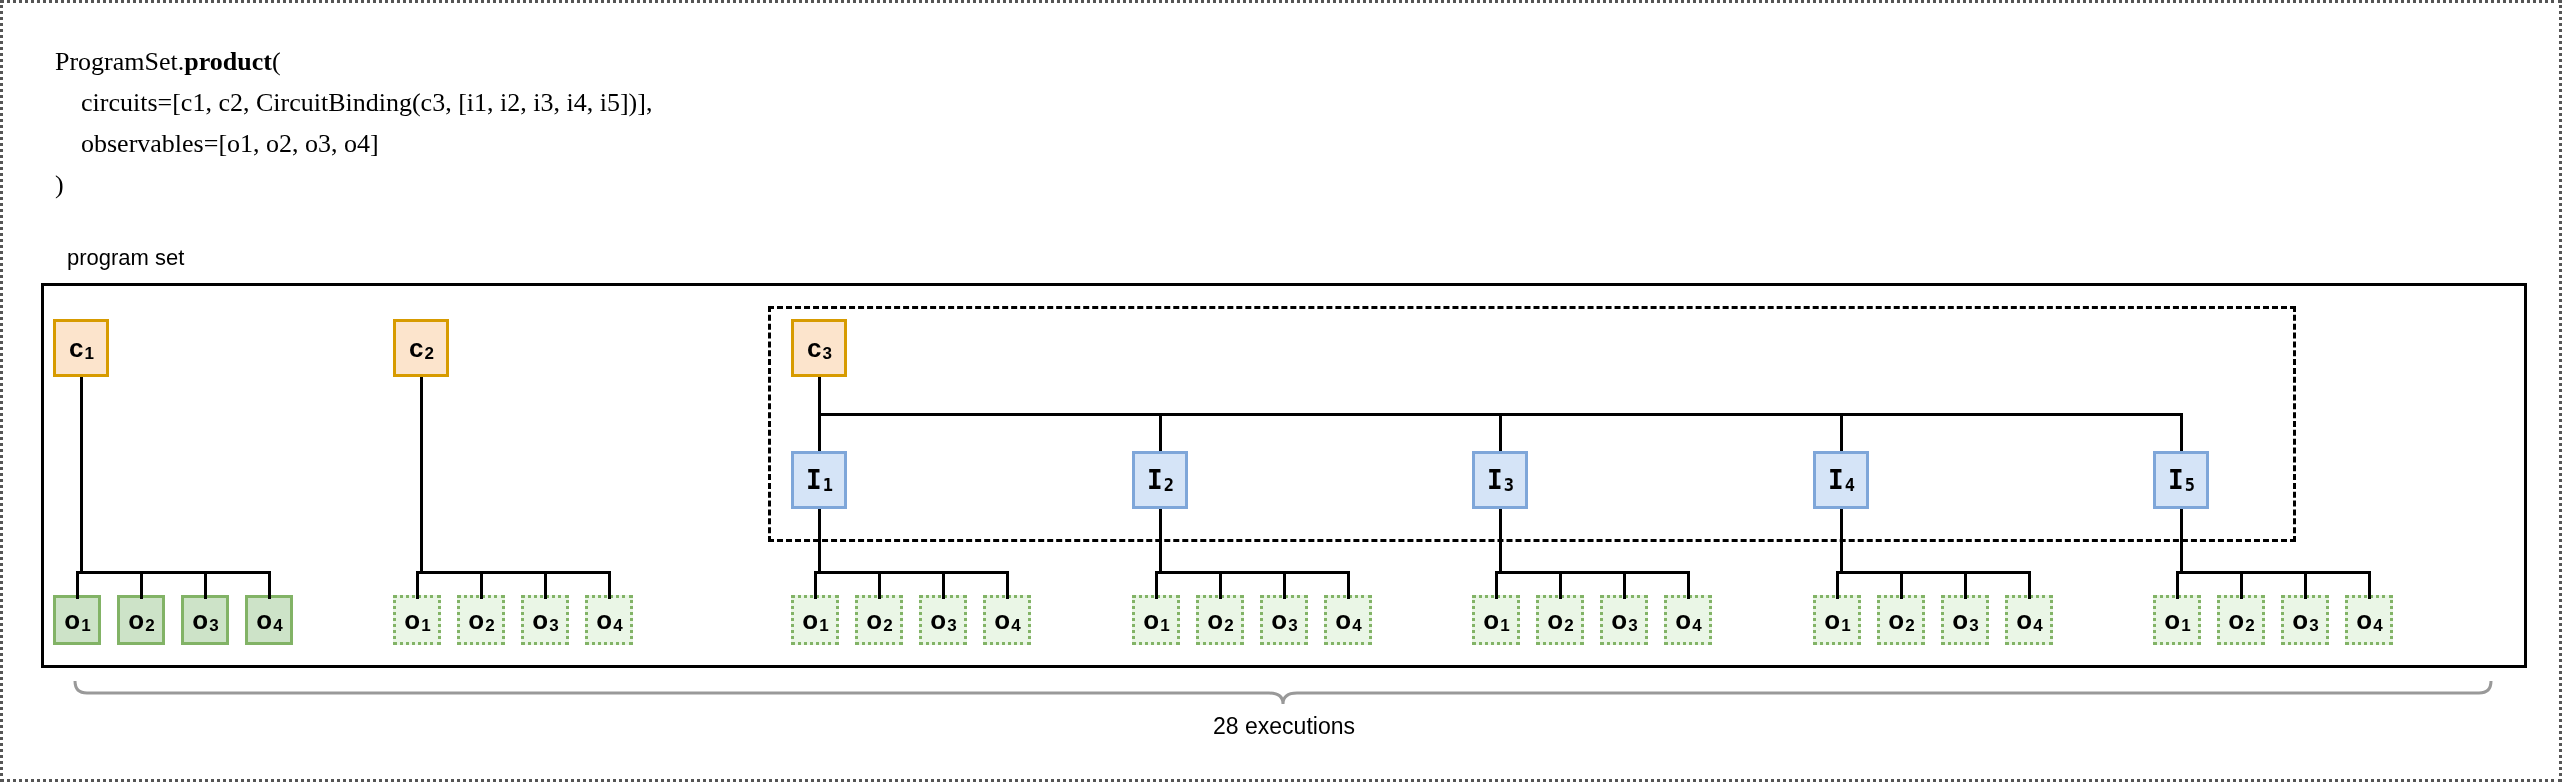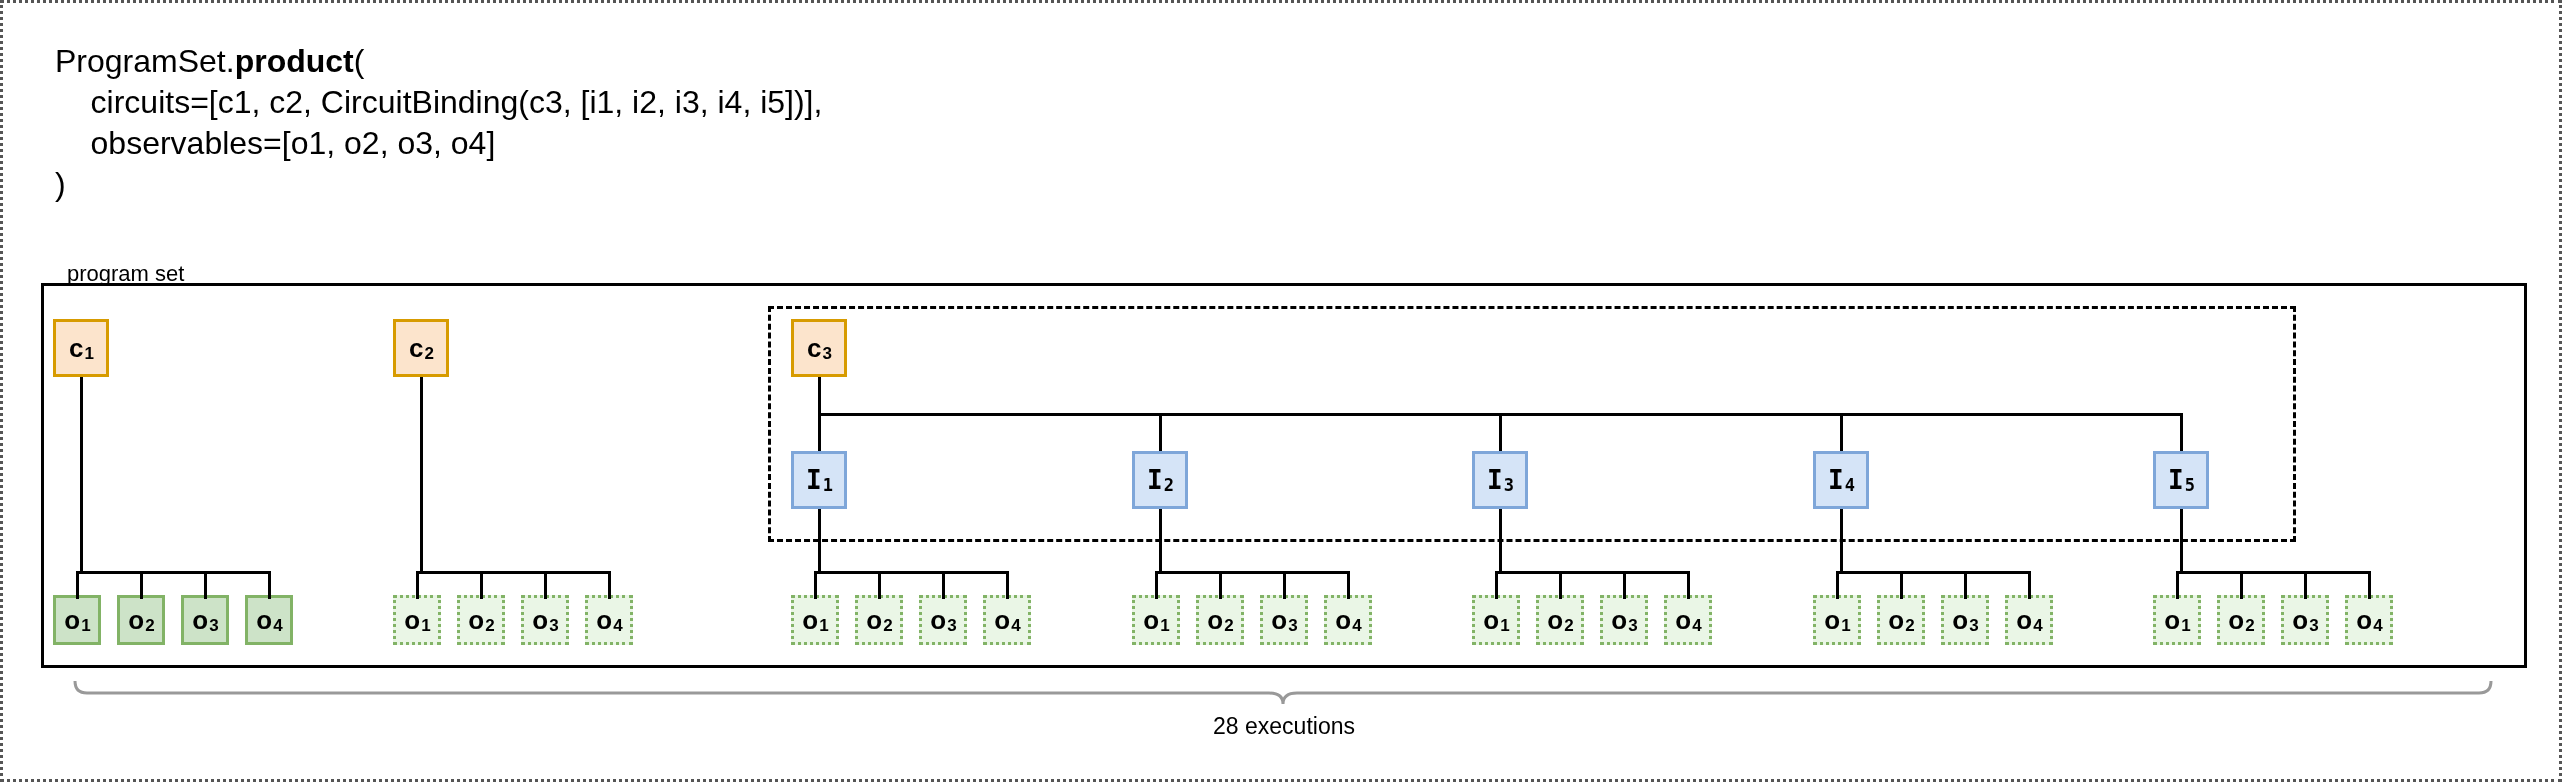--- a/index.html
+++ b/index.html
@@ -16,33 +16,33 @@
     box-sizing: border-box;
     font-family: "Liberation Sans", sans-serif;
     overflow: hidden;
   }
 
   
   #code-block {
     position: absolute;
     left: 52px;
     top: 38px;
-    font-family: Liberation Sans, sans-serif;
-    font-size: 32px;
+    font-family: Liberation Serif, serif;
+    font-size: 26px;
     line-height: 41px;
     color: #000000;
     white-space: pre;
   }
   #code-block .kw-bold { font-weight: bold; }
 
   
   #program-set-label {
     position: absolute;
     left: 64px;
-    top: 260px;
+    top: 244px;
     font-size: 22px;
     color: #000000;
     line-height: 22px;
   }
   #program-set-box {
     position: absolute;
     left: 38px;
     top: 280px;
     width: 2486px;
     height: 385px;

